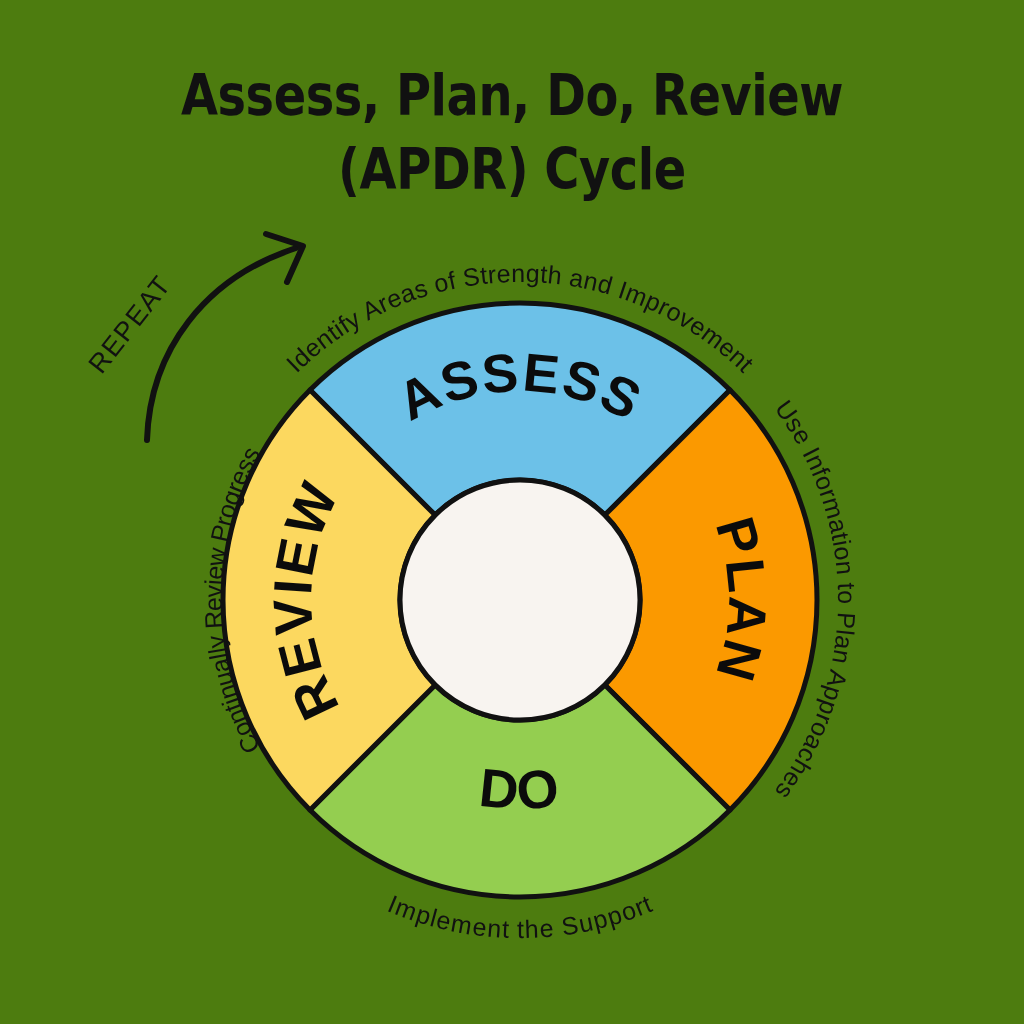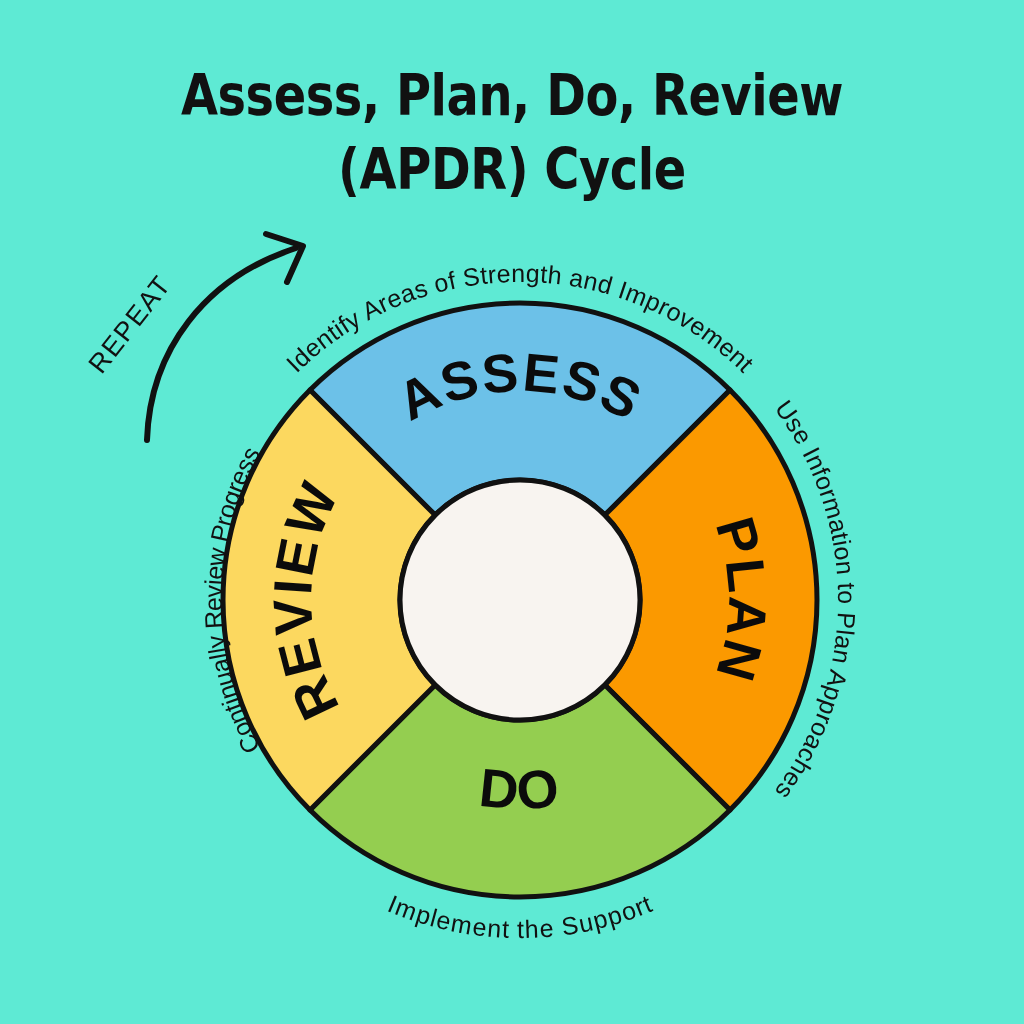--- a/index.html
+++ b/index.html
@@ -11,21 +11,21 @@
     width: 1024px;
     height: 1024px;
     background: #F8F4F0;
     font-family: "Liberation Sans", sans-serif;
     overflow: hidden;
   }
   #root {
     position: relative;
     width: 1024px;
     height: 1024px;
-    background: #5eead4;
+    background: #4d7c0f;
   }
   .title-block {
     position: absolute;
     top: 58px;
     left: 0;
     width: 1024px;
     text-align: center;
     pointer-events: none;
   }
   .title-line {

